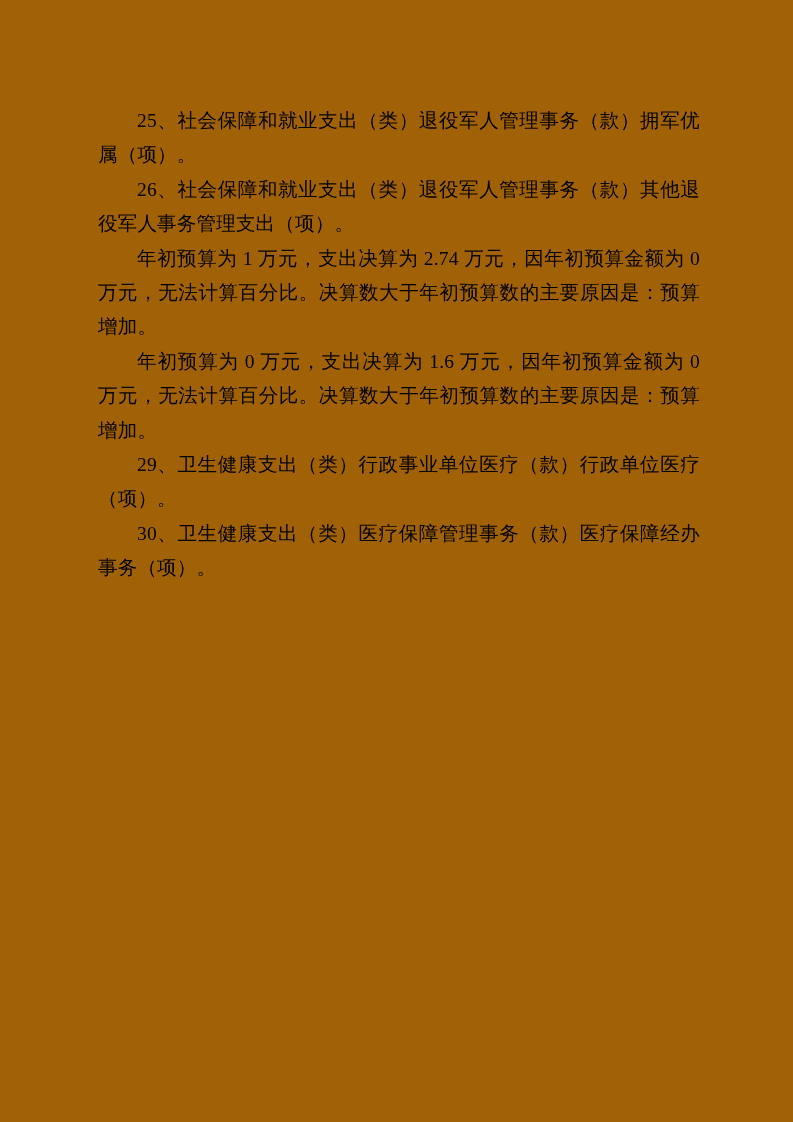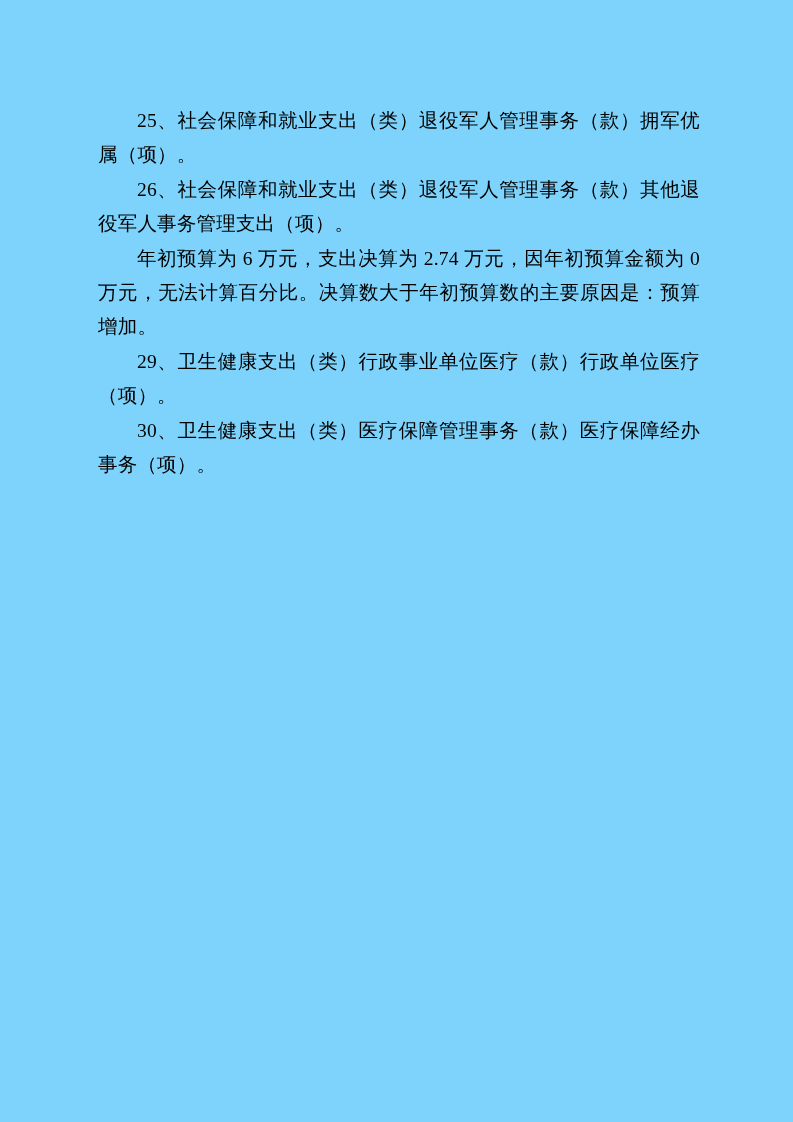--- a/index.html
+++ b/index.html
@@ -12,21 +12,21 @@
     height: 1122px;
     background: #ffffff;
     overflow: hidden;
   }
 
   
   .page {
     position: relative;
     width: 793px;
     height: 1122px;
-    background: #7dd3fc;
+    background: #a16207;
     font-family: "Liberation Serif", "DejaVu Serif", serif;
     color: #000000;
   }
 
   
   .content {
     position: absolute;
     left: 98px;
     top: 104px;
     width: 602px;
@@ -43,17 +43,18 @@
     word-break: break-all;
   }
 </style>
 </head>
 <body>
 
 <div class="page">
   <div class="content">
     <p>25、社会保障和就业支出（类）退役军人管理事务（款）拥军优属（项）。</p>
     <p>26、社会保障和就业支出（类）退役军人管理事务（款）其他退役军人事务管理支出（项）。</p>
-    <p>年初预算为 6 万元，支出决算为 2.74 万元，因年初预算金额为 0 万元，无法计算百分比。决算数大于年初预算数的主要原因是：预算增加。</p>
+    <p>年初预算为 1 万元，支出决算为 2.74 万元，因年初预算金额为 0 万元，无法计算百分比。决算数大于年初预算数的主要原因是：预算增加。</p>
+    <p>年初预算为 0 万元，支出决算为 1.6 万元，因年初预算金额为 0 万元，无法计算百分比。决算数大于年初预算数的主要原因是：预算增加。</p>
     <p>29、卫生健康支出（类）行政事业单位医疗（款）行政单位医疗（项）。</p>
     <p>30、卫生健康支出（类）医疗保障管理事务（款）医疗保障经办事务（项）。</p>
   </div>
 </div>
 
 </body></html>

